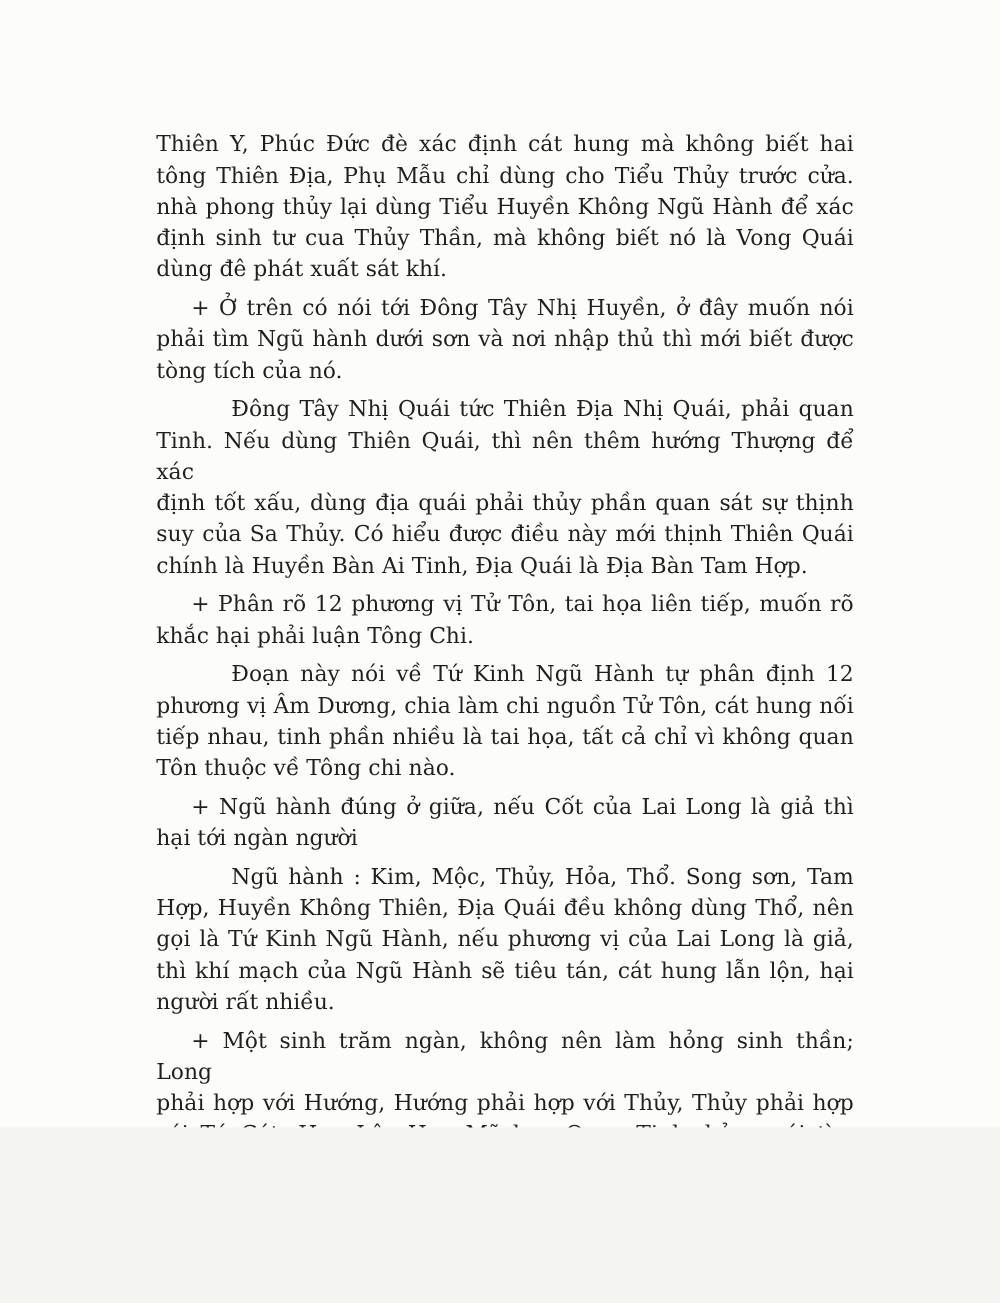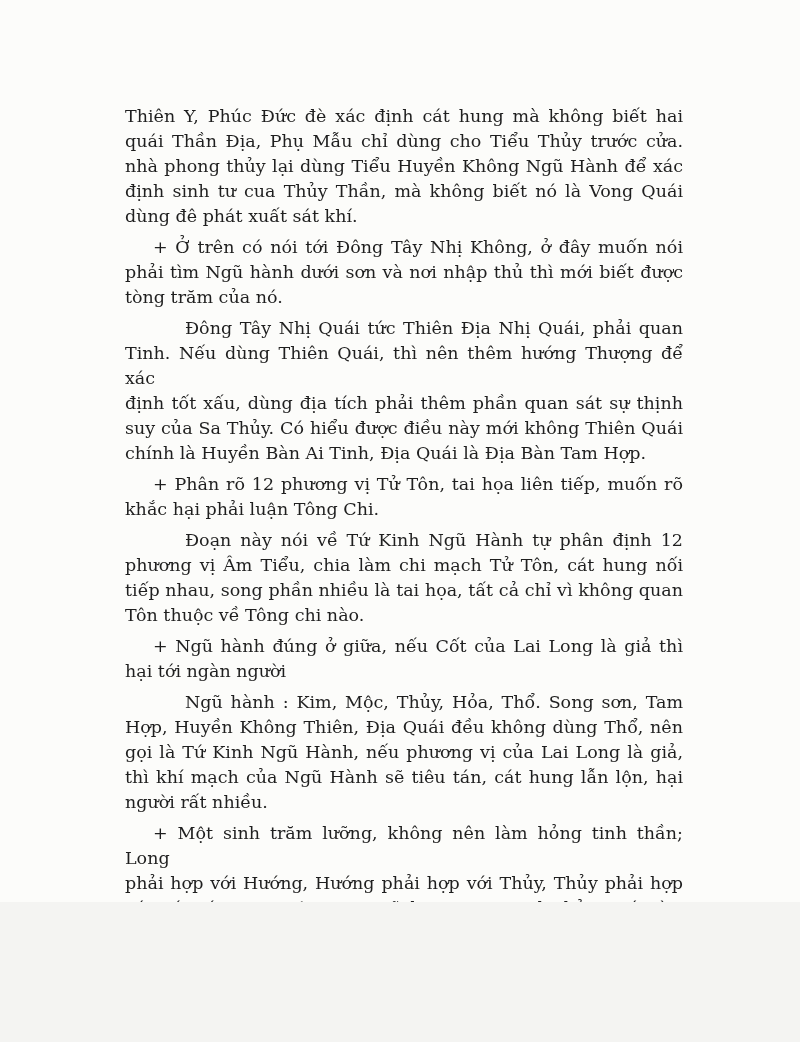--- a/index.html
+++ b/index.html
@@ -73,60 +73,60 @@
   }
 </style>
 </head>
 <body>
 
 <div class="scan-page">
 
   <div class="text-block">
       <div class="para continued">
         <div class="line first">Thiên Y, Phúc Đức đè xác định cát hung mà không biết hai</div>
-        <div class="line">quái Thần Địa, Phụ Mẫu chỉ dùng cho Tiểu Thủy trước cửa.</div>
+        <div class="line">tông Thiên Địa, Phụ Mẫu chỉ dùng cho Tiểu Thủy trước cửa.</div>
         <div class="line">nhà phong thủy lại dùng Tiểu Huyền Không Ngũ Hành để xác</div>
         <div class="line">định sinh tư cua Thủy Thần, mà không biết nó là Vong Quái</div>
         <div class="line last">dùng đê phát xuất sát khí.</div>
       </div>
       <div class="para plus">
-        <div class="line first">+ Ở trên có nói tới Đông Tây Nhị Không, ở đây muốn nói</div>
+        <div class="line first">+ Ở trên có nói tới Đông Tây Nhị Huyền, ở đây muốn nói</div>
         <div class="line">phải tìm Ngũ hành dưới sơn và nơi nhập thủ thì mới biết được</div>
-        <div class="line last">tòng trăm của nó.</div>
+        <div class="line last">tòng tích của nó.</div>
       </div>
       <div class="para inset">
         <div class="line first">Đông Tây Nhị Quái tức Thiên Địa Nhị Quái, phải quan</div>
         <div class="line">Tinh. Nếu dùng Thiên Quái, thì nên thêm hướng Thượng để xác</div>
-        <div class="line">định tốt xấu, dùng địa tích phải thêm phần quan sát sự thịnh</div>
-        <div class="line">suy của Sa Thủy. Có hiểu được điều này mới không Thiên Quái</div>
+        <div class="line">định tốt xấu, dùng địa quái phải thủy phần quan sát sự thịnh</div>
+        <div class="line">suy của Sa Thủy. Có hiểu được điều này mới thịnh Thiên Quái</div>
         <div class="line last">chính là Huyền Bàn Ai Tinh, Địa Quái là Địa Bàn Tam Hợp.</div>
       </div>
       <div class="para plus">
         <div class="line first">+ Phân rõ 12 phương vị Tử Tôn, tai họa liên tiếp, muốn rõ</div>
         <div class="line last">khắc hại phải luận Tông Chi.</div>
       </div>
       <div class="para inset">
         <div class="line first">Đoạn này nói về Tứ Kinh Ngũ Hành tự phân định 12</div>
-        <div class="line">phương vị Âm Tiểu, chia làm chi mạch Tử Tôn, cát hung nối</div>
-        <div class="line">tiếp nhau, song phần nhiều là tai họa, tất cả chỉ vì không quan</div>
+        <div class="line">phương vị Âm Dương, chia làm chi nguồn Tử Tôn, cát hung nối</div>
+        <div class="line">tiếp nhau, tinh phần nhiều là tai họa, tất cả chỉ vì không quan</div>
         <div class="line last">Tôn thuộc về Tông chi nào.</div>
       </div>
       <div class="para plus">
         <div class="line first">+ Ngũ hành đúng ở giữa, nếu Cốt của Lai Long là giả thì</div>
         <div class="line last">hại tới ngàn người</div>
       </div>
       <div class="para inset">
         <div class="line first">Ngũ hành : Kim, Mộc, Thủy, Hỏa, Thổ. Song sơn, Tam</div>
         <div class="line">Hợp, Huyền Không Thiên, Địa Quái đều không dùng Thổ, nên</div>
         <div class="line">gọi là Tứ Kinh Ngũ Hành, nếu phương vị của Lai Long là giả,</div>
         <div class="line">thì khí mạch của Ngũ Hành sẽ tiêu tán, cát hung lẫn lộn, hại</div>
         <div class="line last">người rất nhiều.</div>
       </div>
       <div class="para plus">
-        <div class="line first">+ Một sinh trăm lưỡng, không nên làm hỏng tinh thần; Long</div>
+        <div class="line first">+ Một sinh trăm ngàn, không nên làm hỏng sinh thần; Long</div>
         <div class="line">phải hợp với Hướng, Hướng phải hợp với Thủy, Thủy phải hợp</div>
         <div class="line">với Tứ Cát; Hợp Lộc Hợp Mã hợp Quan Tinh, bản quái tìm Quan</div>
       </div>
     </div>
 
   <div class="page-number">114</div>
 
   <div class="watermark">
     <span class="wm-square">
       <svg width="30" height="30" viewBox="0 0 100 100" aria-hidden="true">

